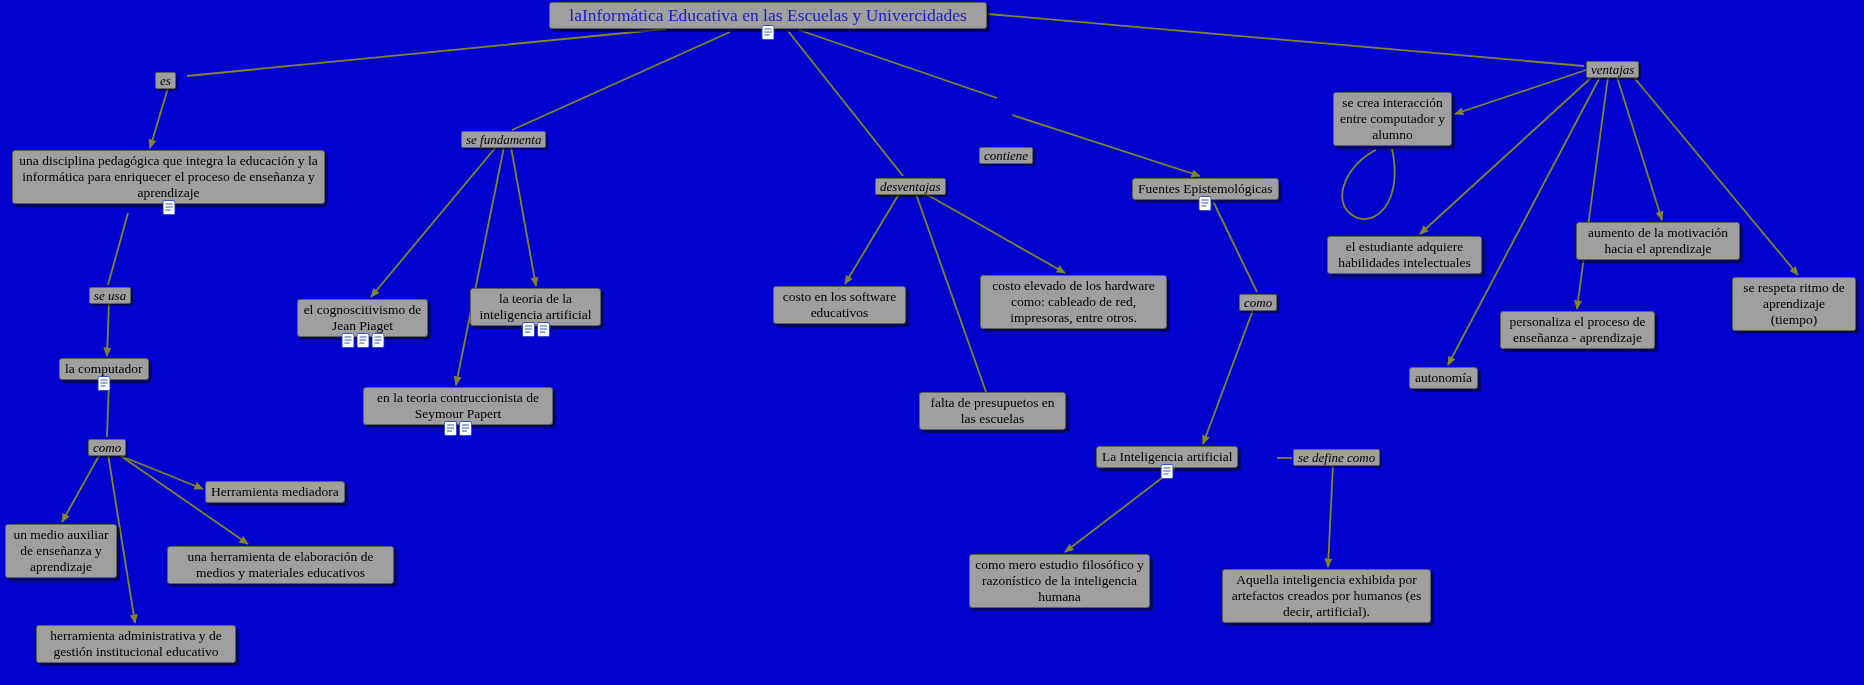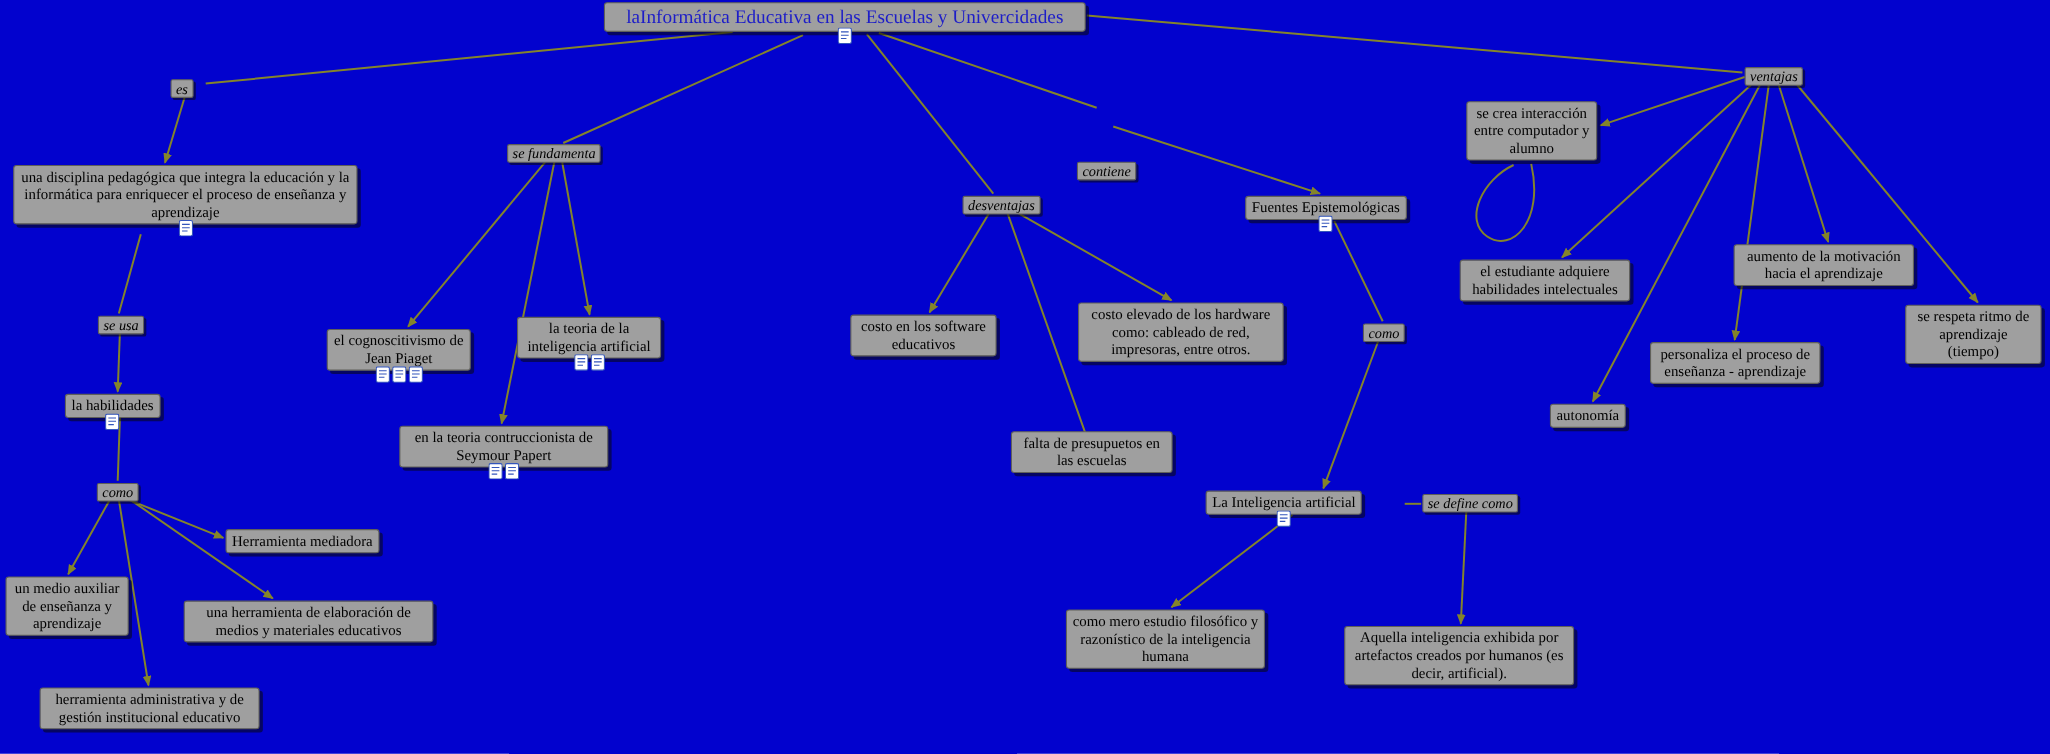--- a/index.html
+++ b/index.html
@@ -73,21 +73,21 @@
       <div class="node phrase auto" style="left: 155px; top: 72px;"><span>es</span></div>
       <div class="node concept" style="left: 12px; top: 150px; width: 313px;"><span>una disciplina pedagógica que integra la educación y la informática para enriquecer el proceso de enseñanza y aprendizaje</span><div class="icons">
           <svg width="13" height="15" viewBox="0 0 13 15">
             <rect x="0.5" y="0.5" width="12" height="14" rx="1.5" fill="#ffffff" stroke="#3355BB"></rect>
             <line x1="3" y1="4" x2="10" y2="4" stroke="#3355BB" stroke-width="1"></line>
             <line x1="3" y1="7" x2="10" y2="7" stroke="#3355BB" stroke-width="1"></line>
             <line x1="3" y1="10" x2="8" y2="10" stroke="#3355BB" stroke-width="1"></line>
           </svg>
         </div></div>
       <div class="node phrase auto" style="left: 89px; top: 287px;"><span>se usa</span></div>
-      <div class="node concept auto" style="left: 59px; top: 358px;"><span>la habilidades</span><div class="icons">
+      <div class="node concept auto" style="left: 59px; top: 358px;"><span>la computador</span><div class="icons">
           <svg width="13" height="15" viewBox="0 0 13 15">
             <rect x="0.5" y="0.5" width="12" height="14" rx="1.5" fill="#ffffff" stroke="#3355BB"></rect>
             <line x1="3" y1="4" x2="10" y2="4" stroke="#3355BB" stroke-width="1"></line>
             <line x1="3" y1="7" x2="10" y2="7" stroke="#3355BB" stroke-width="1"></line>
             <line x1="3" y1="10" x2="8" y2="10" stroke="#3355BB" stroke-width="1"></line>
           </svg>
         </div></div>
       <div class="node phrase auto" style="left: 88px; top: 439px;"><span>como</span></div>
       <div class="node concept auto" style="left: 205px; top: 481px;"><span>Herramienta mediadora</span></div>
       <div class="node concept" style="left: 5px; top: 524px; width: 112px;"><span>un medio auxiliar de enseñanza y aprendizaje</span></div>

